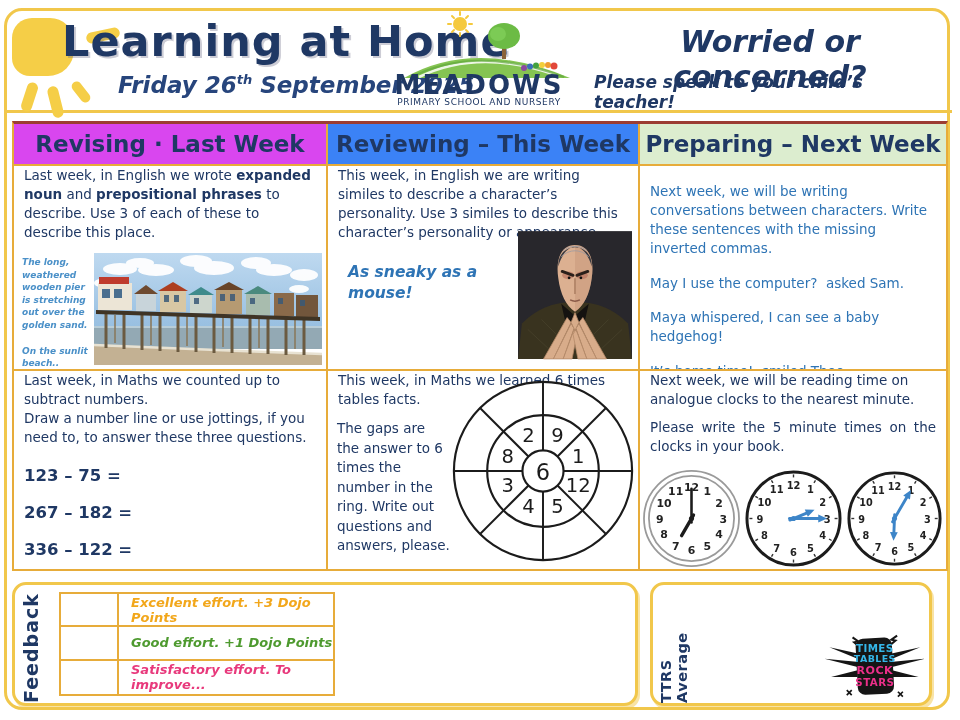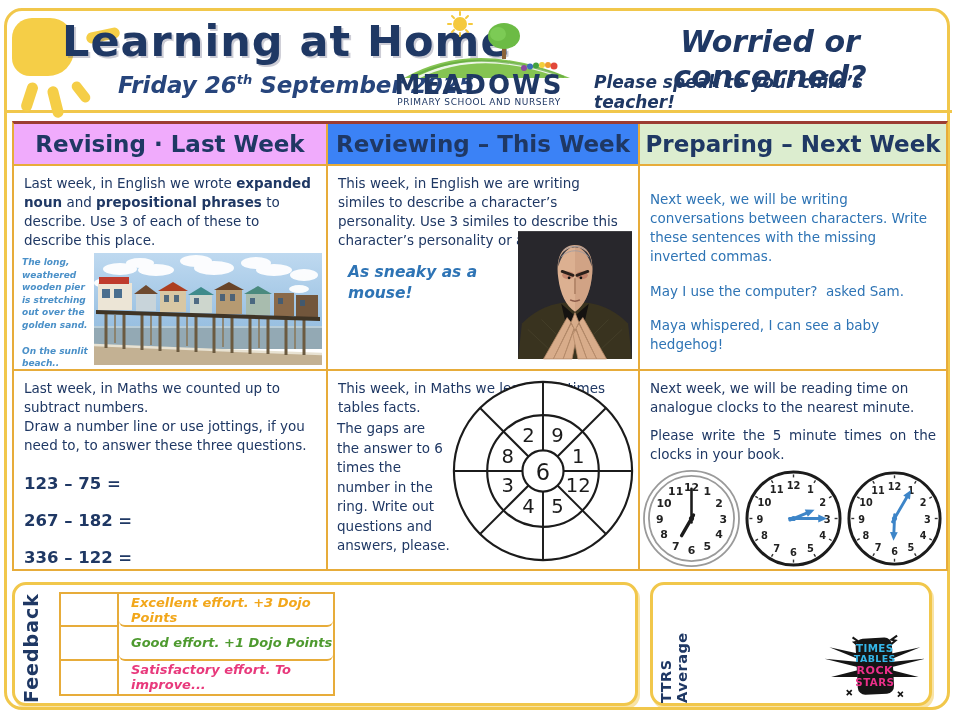--- a/index.html
+++ b/index.html
@@ -30,22 +30,22 @@
   
   .board{position:absolute;left:12px;top:121px;width:936px;height:450px;background:#fff;
     border:2px solid #E7AC3A;border-top:3px solid #9C3D33;box-sizing:border-box;
     display:grid;grid-template-columns:314px 312px 1fr;grid-template-rows:42px 205px 1fr;}
   .cell{position:relative;box-sizing:border-box;border-right:2px solid #E7AC3A;
     border-bottom:2px solid #E7AC3A;overflow:hidden;}
   .cell.last-col{border-right:none;}
   .cell.last-row{border-bottom:none;}
   .col-head{display:flex;align-items:center;justify-content:center;
     font-size:23px;font-weight:bold;color:#1F3864;}
-  .h1{background:#f0abfc}.h2{background:#3b82f6}.h3{background:#DCEDCF}
-  .pad{padding:8px 10px;}
+  .h1{background:#d946ef}.h2{background:#3b82f6}.h3{background:#DCEDCF}
+  .pad{padding:0 10px;}
   .txt{font-size:13.5px;line-height:1.42;color:#1F3864;margin:0;}
   .bold{font-weight:bold;}
   .hand{font-style:italic;font-weight:600;}
   .script-blue{color:#2E74B5;}
   .pier-caption{position:absolute;left:8px;top:90px;width:70px;font-size:9px;line-height:1.4;
     color:#4A90C8;}
   .pier-caption p{margin:0 0 13px;}
   .pier-photo{position:absolute;left:80px;top:87px;}
   .villain-photo{position:absolute;right:6px;top:64px;}
   .simile-caption{position:absolute;left:20px;top:96px;width:150px;font-size:15.5px;line-height:1.35;}
@@ -59,21 +59,21 @@
   .fbox{position:absolute;left:12px;top:582px;width:626px;height:124px;background:#fff;
     border:3px solid #F1C74B;border-radius:14px;box-sizing:border-box;
     box-shadow:2px 3px 0 rgba(241,199,75,.5);}
   .vlabel{position:absolute;left:5px;top:0;height:100%;display:flex;align-items:center;
     writing-mode:vertical-rl;transform:rotate(180deg);font-weight:bold;color:#1F3864;}
   .fb-label{font-size:19px;letter-spacing:1px;}
   .fb-table{position:absolute;left:44px;top:7px;width:276px;height:104px;
     display:grid;grid-template-columns:58px 1fr;grid-template-rows:1fr 1fr 1fr;
     border:2px solid #E7AC3A;box-sizing:border-box;}
   .fb-cell{border-right:2px solid #E7AC3A;border-bottom:2px solid #E7AC3A;}
-  .fb-cell.no-r{border-right:none;border-radius:6px;}
+  .fb-cell.no-r{border-right:none;}
   .fb-cell.no-b{border-bottom:none;}
   .fb-text{display:flex;align-items:center;padding-left:12px;font-size:13px;
     font-style:italic;font-weight:600;}
   .tbox{position:absolute;left:650px;top:582px;width:282px;height:124px;background:#fff;
     border:3px solid #F1C74B;border-radius:14px;box-sizing:border-box;
     box-shadow:2px 3px 0 rgba(241,199,75,.5);}
   .ttrs-label{font-size:14.5px;letter-spacing:.5px;}
   .ttrs-logo{position:absolute;right:5px;bottom:3px;}
 </style>
 </head>

